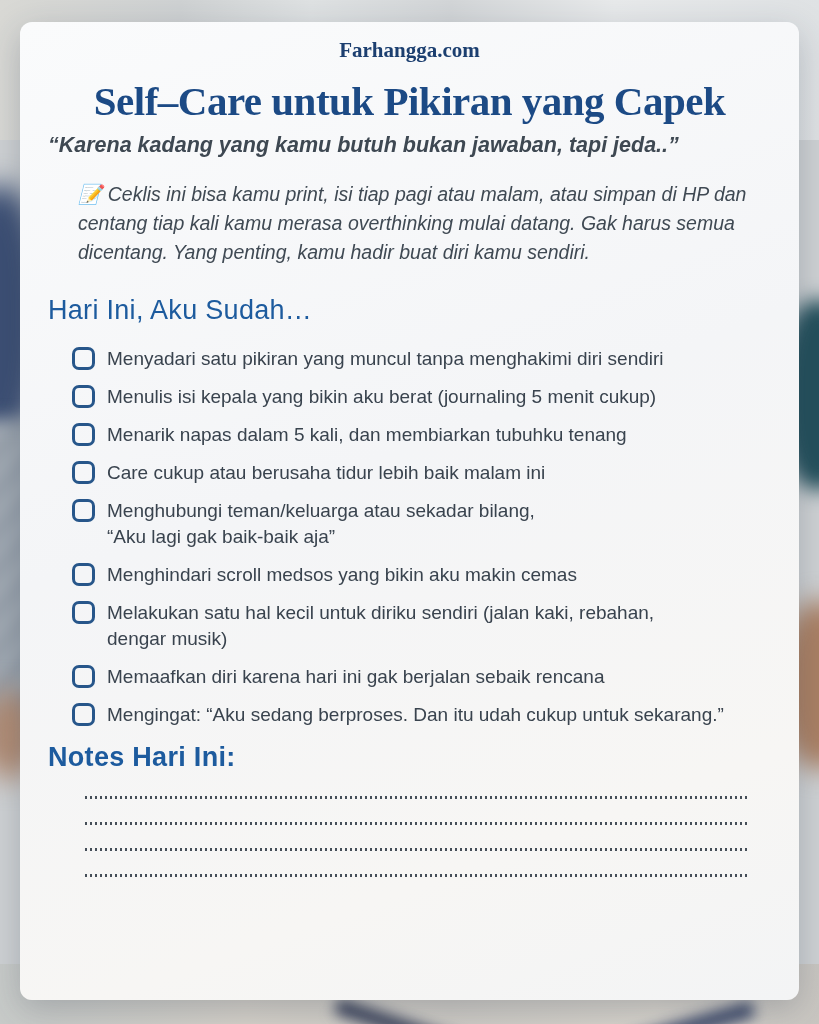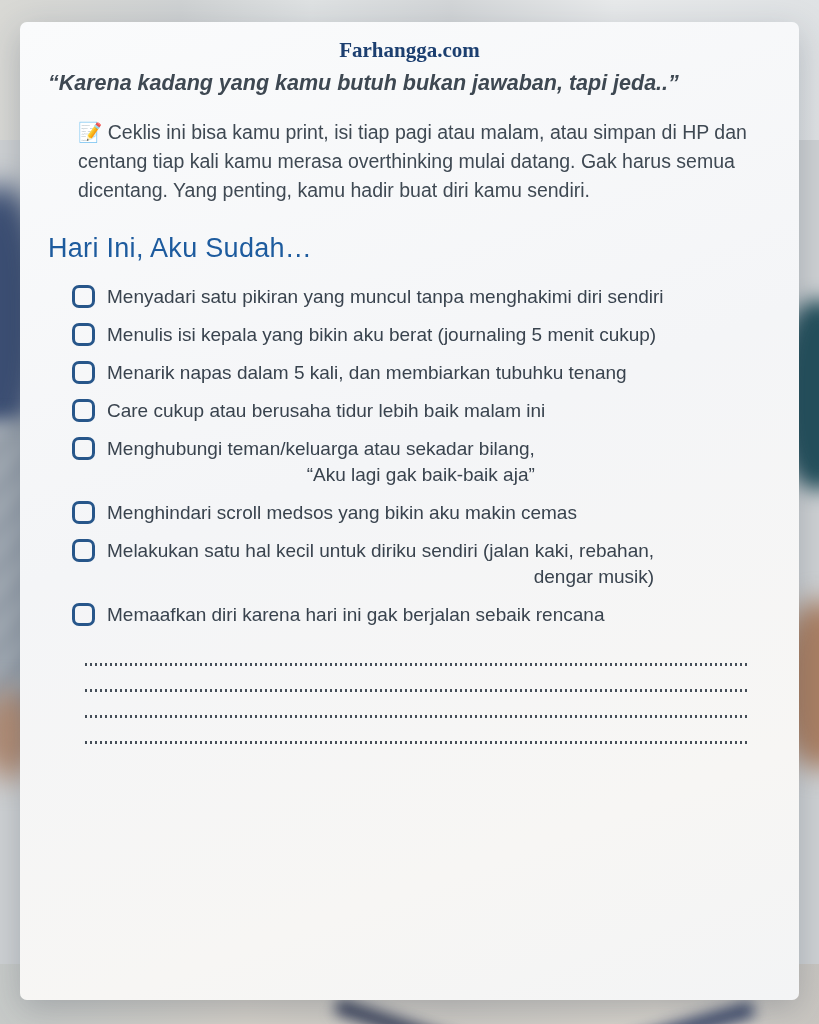--- a/index.html
+++ b/index.html
@@ -47,21 +47,21 @@
     background: #39415a; transform: rotate(18deg); filter: blur(7px);
   }
   .bg-spine-r {
     position: absolute; right: 60px; bottom: -34px; width: 300px; height: 16px;
     background: #3a4768; transform: rotate(-16deg); filter: blur(7px);
   }
 
   
   .card {
     position: absolute; left: 20px; top: 22px; right: 20px; bottom: 24px;
-    border-radius: 7px;
+    border-radius: 12px;
     background: linear-gradient(160deg, #fafbfc 0%, #f4f5f7 45%, #f7f6f4 80%, #f3f4f5 100%);
     box-shadow: 0 10px 34px rgba(40,50,70,0.25);
     padding: 16px 28px 35px 28px;
   }
 
   .site {
     text-align: center;
     font-family: "Liberation Serif", "DejaVu Serif", serif;
     font-weight: 700; font-size: 21px; color: #1c3f70;
   }
@@ -74,21 +74,21 @@
     white-space: nowrap;
   }
   .subtitle {
     margin-top: 8px;
     text-align: left;
     font-style: italic; font-weight: 700; font-size: 21.5px;
     color: #3e4852;
   }
   .intro {
     margin: 22px 14px 0 30px;
-    font-size: 19.5px; line-height: 29px; color: #3f4953;
+    font-size: 19.5px; line-height: 29px; color: #3f4953; font-style: italic;
   }
   .section-heading {
     margin-top: 28px;
     font-size: 27px; font-weight: 400; letter-spacing: 0.3px;
     color: #1d5b9e;
   }
   ul.checklist { margin-top: 20px; list-style: none; padding-left: 24px; }
   ul.checklist li {
     display: flex; align-items: flex-start;
     margin-bottom: 12px;
@@ -97,21 +97,20 @@
     flex: 0 0 auto;
     width: 23px; height: 23px;
     border: 3px solid #27568a; border-radius: 7px;
     margin: 1px 12px 0 0;
     background: transparent;
     cursor: pointer;
   }
   .item-label {
     font-size: 19px; line-height: 26px; color: #39434e;
     white-space: pre-line;
-    text-align: right;
   }
   .notes-heading {
     margin-top: 14px;
     font-size: 27px; font-weight: 700; letter-spacing: 0.3px;
     color: #1d5b9e;
   }
   .notes-hint {
     margin: 18px 0 4px 37px;
     font-size: 18.5px; color: #39434e;
   }
@@ -134,20 +133,21 @@
   <div class="bg-left-skin"></div>
   <div class="bg-right-teal"></div>
   <div class="bg-right-skin"></div>
   <div class="bg-bottom"></div>
   <div class="bg-spine-l"></div>
   <div class="bg-spine-r"></div>
 </div>
 
 <div class="card">
   <div class="site">Farhangga.com</div>
+  <h1 class="title">Self–Care untuk Pikiran yang Capek</h1>
   <div class="subtitle">“Karena kadang yang kamu butuh bukan jawaban, tapi jeda..”</div>
 
   <p class="intro"><span>📝</span><span> Ceklis ini bisa kamu print, isi tiap pagi atau malam, atau simpan di HP dan centang tiap kali kamu merasa overthinking mulai datang. Gak harus semua dicentang. Yang penting, kamu hadir buat diri kamu sendiri.</span></p>
 
   <h2 class="section-heading">Hari Ini, Aku Sudah…</h2>
 
   <ul class="checklist">
     <li>
       <span class="checkbox"></span>
       <span class="item-label">Menyadari satu pikiran yang muncul tanpa menghakimi diri sendiri</span>
@@ -175,21 +175,26 @@
     </li>
     <li>
       <span class="checkbox"></span>
       <span class="item-label">Melakukan satu hal kecil untuk diriku sendiri (jalan kaki, rebahan,
 dengar musik)</span>
     </li>
     <li>
       <span class="checkbox"></span>
       <span class="item-label">Memaafkan diri karena hari ini gak berjalan sebaik rencana</span>
     </li>
+    <li>
+      <span class="checkbox"></span>
+      <span class="item-label">Mengingat: “Aku sedang berproses. Dan itu udah cukup untuk sekarang.”</span>
+    </li>
   </ul>
 
+  <h2 class="notes-heading">Notes Hari Ini:</h2>
   <div class="note-lines">
     <div class="note-line"></div>
     <div class="note-line"></div>
     <div class="note-line"></div>
     <div class="note-line"></div>
   </div>
 </div>
 
 </body></html>

